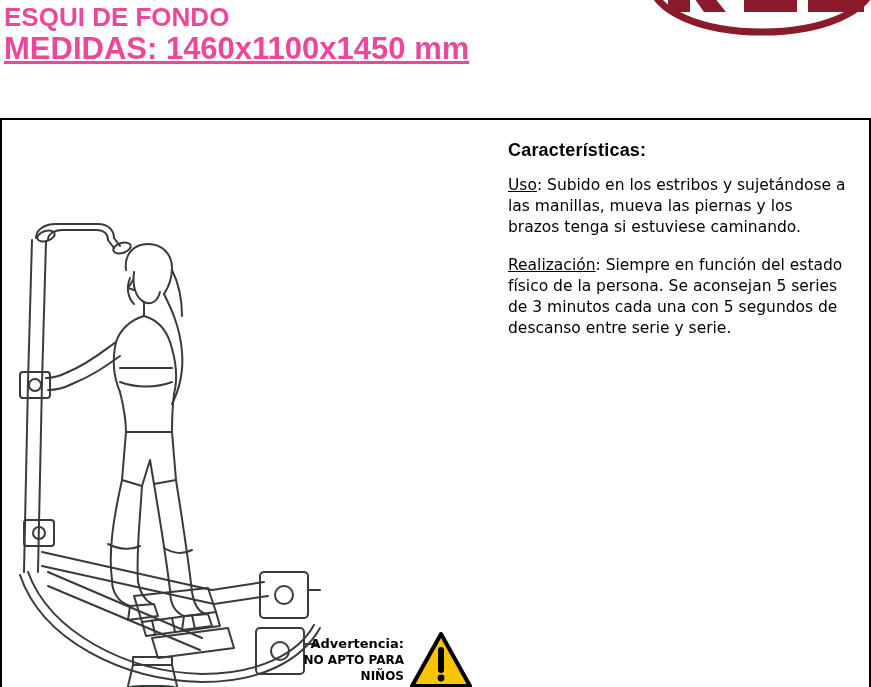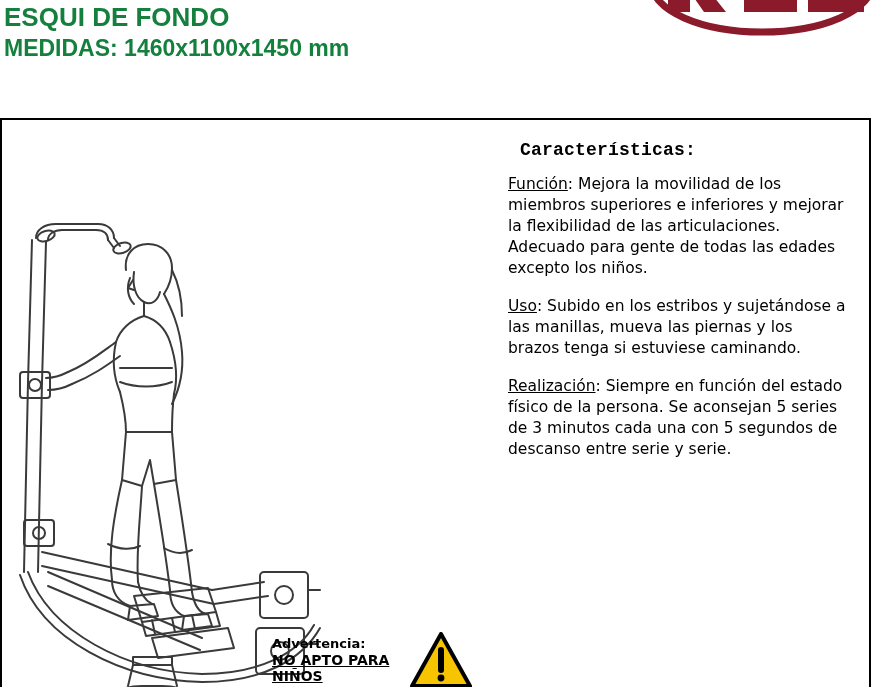--- a/index.html
+++ b/index.html
@@ -28,29 +28,29 @@
     width: 871px;
     height: 118px;
   }
   .title-block {
     position: absolute;
     left: 4px;
     top: 2px;
     width: 560px;
   }
   .title-line {
-    color: #15803d;
+    color: #ec4899;
     font-weight: bold;
     font-size: 26px;
     line-height: 31px;
     letter-spacing: 0px;
     white-space: nowrap;
   }
   .title-line.l2 { font-size: 24px; }
-  .title-line.l3 { font-size: 23px; font-weight: bold; }
+  .title-line.l3 { font-size: 31px; font-weight: bold; text-decoration: underline; }
 
   
   .logo {
     position: absolute;
     left: 648px;
     top: -46px;
     width: 228px;
     height: 104px;
   }
   .logo svg { display: block; }
@@ -91,58 +91,58 @@
   }
   .illustration svg { display: block; }
 
   
   .warning {
     position: absolute;
     left: 272px;
     top: 632px;
     width: 200px;
     height: 55px;
+    text-align: right;
   }
   .warning-text {
     position: absolute;
     left: 0;
     top: 4px;
     width: 132px;
     font-family: "DejaVu Sans", sans-serif;
     font-size: 13px;
     font-weight: bold;
     color: #000000;
     line-height: 16px;
   }
   .warning-text .sub {
-    text-decoration: underline;
-    font-size: 14px;
+    font-size: 12px;
     display: block;
   }
   .warning-sign {
     position: absolute;
     left: 138px;
     top: 0px;
     width: 62px;
     height: 58px;
   }
 
   
   .text-col {
     position: absolute;
     left: 508px;
     top: 140px;
     width: 340px;
     color: #000000;
   }
   .char-heading {
-    font-family: Liberation Mono, monospace;
+    font-family: Liberation Sans, sans-serif;
     font-size: 18px;
     font-weight: bold;
-    margin: 0 0 14px 12px;
+    margin: 0 0 14px 0;
     letter-spacing: 0.2px;
   }
   .para {
     font-family: "DejaVu Sans", sans-serif;
     font-size: 15.5px;
     line-height: 21px;
     margin: 0 0 17px 0;
   }
   .para .lbl {
     text-decoration: underline;
@@ -287,23 +287,20 @@
         <path d="M31 2 L60 54 L2 54 Z" fill="#f7c400" stroke="#000000" stroke-width="4" stroke-linejoin="round"></path>
         <path d="M31 18 L31 38" stroke="#000000" stroke-width="6" stroke-linecap="round"></path>
         <circle cx="31" cy="46" r="3.4" fill="#000000"></circle>
       </svg>
     </div>
   </div>
 
   <div class="text-col">
     <div class="char-heading">Características:</div>
 
-    <p class="para">
-      <span class="lbl">Función</span><span>: </span><span>Mejora la movilidad de los miembros superiores e inferiores y mejorar la flexibilidad de las articulaciones. Adecuado para gente de todas las edades excepto los niños.</span>
-    </p>
 
     <p class="para">
       <span class="lbl">Uso</span><span>: </span><span>Subido en los estribos y sujetándose a las manillas, mueva las piernas y los brazos tenga si estuviese caminando.</span>
     </p>
 
     <p class="para">
       <span class="lbl">Realización</span><span>: </span><span>Siempre en función del estado físico de la persona. Se aconsejan 5 series de 3 minutos cada una con 5 segundos de descanso entre serie y serie.</span>
     </p>
 
   </div>

